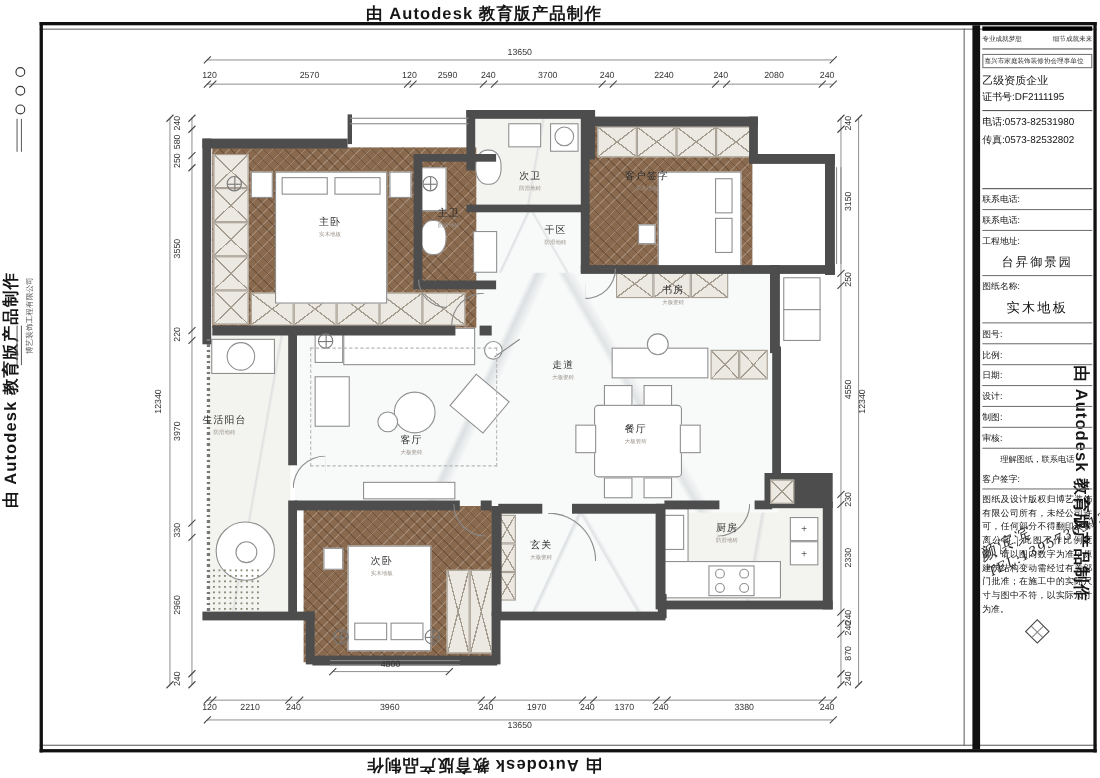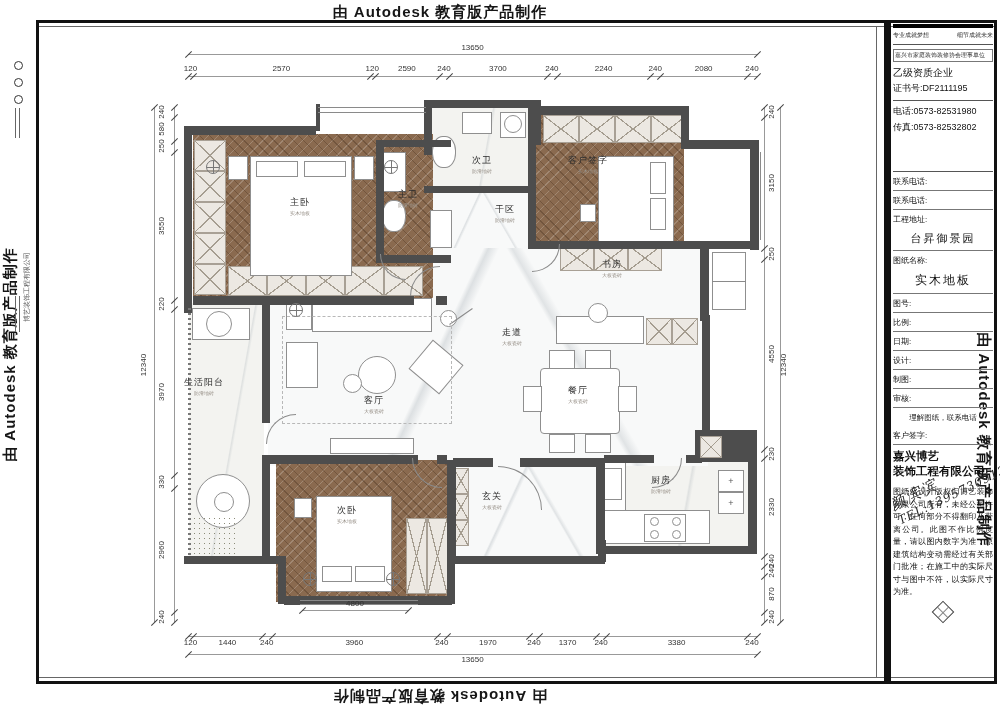--- a/index.html
+++ b/index.html
@@ -335,21 +335,21 @@
       <div class="dlab" style="left: 735.998px; top: 65px; width: 32px; height: 8px;">240</div>
       <div class="dtick" style="left: 753px; top: 76px; width: 9px; height: 1px; transform: rotate(-45deg);"></div>
       <div class="dline" style="left: 188px; top: 54px; width: 569px; height: 1px;"></div>
       <div class="dtick" style="left: 184px; top: 54px; width: 9px; height: 1px; transform: rotate(-45deg);"></div>
       <div class="dtick" style="left: 753px; top: 54px; width: 9px; height: 1px; transform: rotate(-45deg);"></div>
       <div class="dlab" style="left: 452.5px; top: 44px; width: 40px; height: 8px;">13650</div>
       <div class="dline" style="left: 188px; top: 636px; width: 569px; height: 1px;"></div>
       <div class="dtick" style="left: 184px; top: 636px; width: 9px; height: 1px; transform: rotate(-45deg);"></div>
       <div class="dlab" style="left: 174.501px; top: 639px; width: 32px; height: 8px;">120</div>
       <div class="dtick" style="left: 189.002px; top: 636px; width: 9px; height: 1px; transform: rotate(-45deg);"></div>
-      <div class="dlab" style="left: 211.392px; top: 639px; width: 32px; height: 8px;">1440</div>
+      <div class="dlab" style="left: 211.392px; top: 639px; width: 32px; height: 8px;">2210</div>
       <div class="dtick" style="left: 257.782px; top: 636px; width: 9px; height: 1px; transform: rotate(-45deg);"></div>
       <div class="dlab" style="left: 250.785px; top: 639px; width: 32px; height: 8px;">240</div>
       <div class="dtick" style="left: 267.787px; top: 636px; width: 9px; height: 1px; transform: rotate(-45deg);"></div>
       <div class="dlab" style="left: 338.323px; top: 639px; width: 32px; height: 8px;">3960</div>
       <div class="dtick" style="left: 432.859px; top: 636px; width: 9px; height: 1px; transform: rotate(-45deg);"></div>
       <div class="dlab" style="left: 425.862px; top: 639px; width: 32px; height: 8px;">240</div>
       <div class="dtick" style="left: 442.864px; top: 636px; width: 9px; height: 1px; transform: rotate(-45deg);"></div>
       <div class="dlab" style="left: 471.923px; top: 639px; width: 32px; height: 8px;">1970</div>
       <div class="dtick" style="left: 524.983px; top: 636px; width: 9px; height: 1px; transform: rotate(-45deg);"></div>
       <div class="dlab" style="left: 517.985px; top: 639px; width: 32px; height: 8px;">240</div>
@@ -441,24 +441,20 @@
     <div class="tb-field nb">图纸名称:</div>
     <div class="tb-val big">实木地板</div>
     <div class="tb-field">图号:</div>
     <div class="tb-field">比例:</div>
     <div class="tb-field">日期:</div>
     <div class="tb-field">设计:</div>
     <div class="tb-field">制图:</div>
     <div class="tb-field">审核:</div>
     <div class="tb-agree">理解图纸，联系电话</div>
     <div class="tb-field">客户签字:</div>
-    <div class="tb-co">
-      <div>嘉兴博艺</div>
-      <div>装饰工程有限公司</div>
-    </div>
     <div class="tb-disc">图纸及设计版权归博艺装饰有限公司所有，未经公司许可，任何部分不得翻印及带离公司。此图不作比例度量，请以图内数字为准；原建筑结构变动需经过有关部门批准；在施工中的实际尺寸与图中不符，以实际尺寸为准。</div>
     <div class="tb-compass">
       <div class="tb-diamond"></div>
     </div>
   </div>
 
   <div class="sign">
     <div class="s1">颜滨滨</div>
     <div class="s2">TEL:13957309133</div>
   </div>

